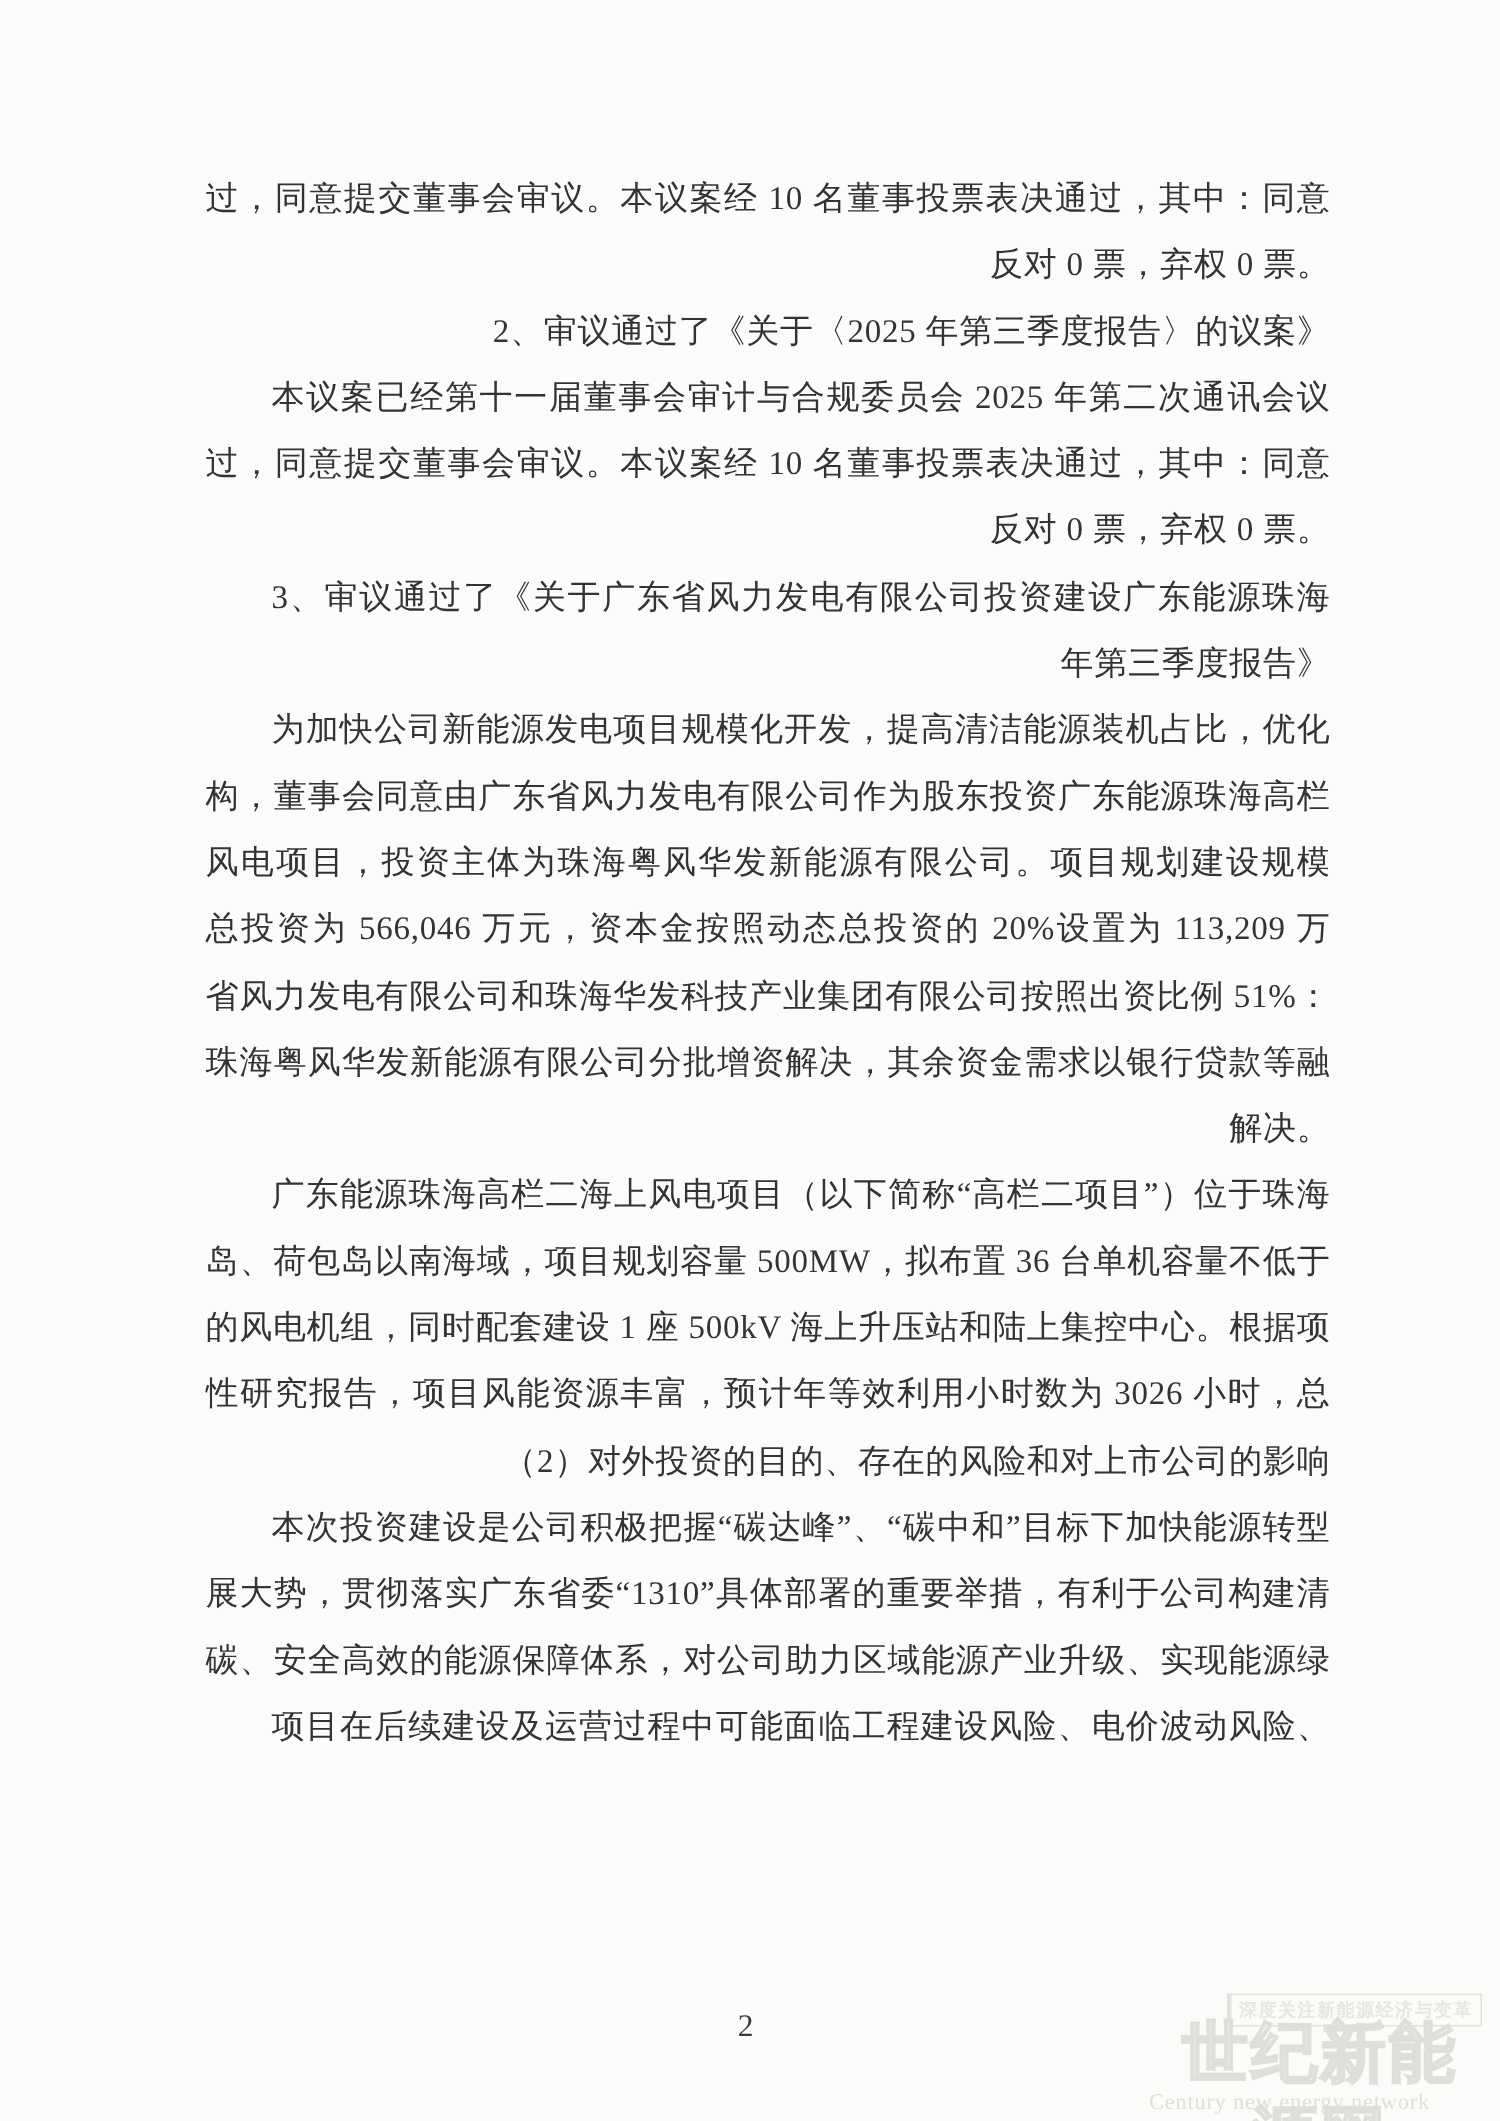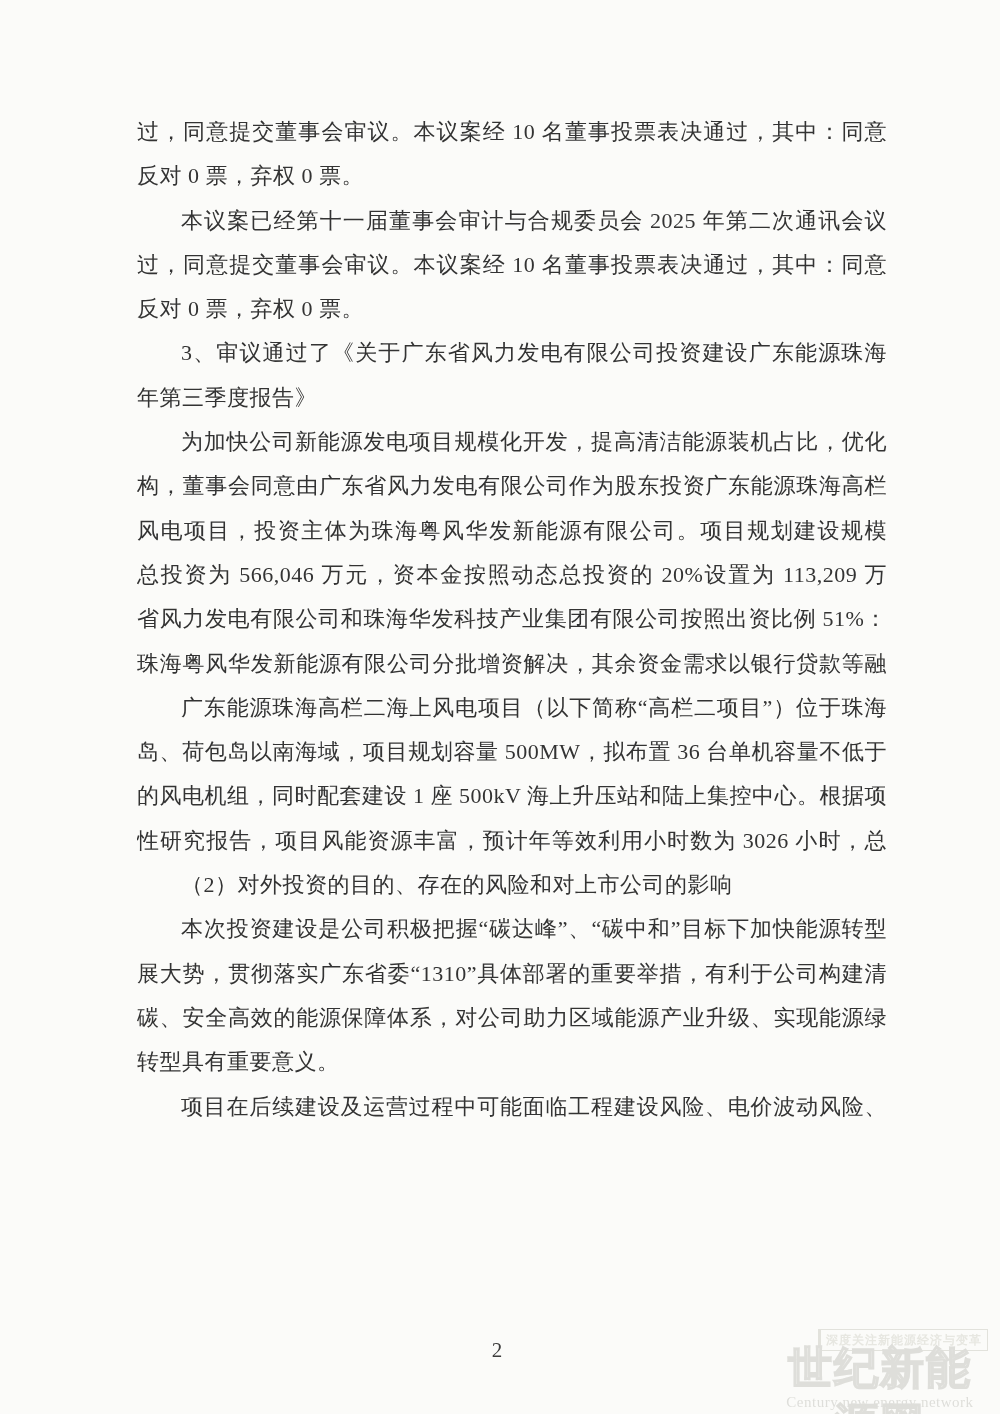--- a/index.html
+++ b/index.html
@@ -27,21 +27,21 @@
     width: 750px;
     color: #333333;
   }
   .line {
     height: 44.3px;
     line-height: 44.3px;
     font-size: 22px;
     letter-spacing: 0.5px;
     white-space: nowrap;
     overflow: visible;
-    text-align: left;
+    text-align: right;
   }
   .line.fill {
     white-space: normal;
     text-align: justify;
     text-align-last: justify;
     overflow: hidden;
     height: 44.3px;
   }
   .line.indent {
     text-indent: 2em;
@@ -84,55 +84,55 @@
     letter-spacing: 2px;
     color: #fdfdfb;
     -webkit-text-stroke: 1.5px #dededa;
     text-shadow: 0 0 1px #e3e3dd;
   }
   .wm-en {
     position: absolute;
     left: 766px;
     top: 1394px;
     width: 228px;
-    text-align: center;
     font-size: 15px;
     color: #dededa;
     letter-spacing: 0.5px;
   }
 </style>
 </head>
 <body>
 
 <div class="page">
 
   <div class="textblock">
 
   <div class="line fill">过，同意提交董事会审议。本议案经 10 名董事投票表决通过，其中：同意 10 票，</div>
       <div class="line">反对 0 票，弃权 0 票。</div>
+      <div class="line indent">2、审议通过了《关于〈2025 年第三季度报告〉的议案》</div>
       <div class="line indent fill">本议案已经第十一届董事会审计与合规委员会 2025 年第二次通讯会议审议通</div>
       <div class="line fill">过，同意提交董事会审议。本议案经 10 名董事投票表决通过，其中：同意 10 票，</div>
       <div class="line">反对 0 票，弃权 0 票。</div>
       <div class="line indent fill">3、审议通过了《关于广东省风力发电有限公司投资建设广东能源珠海高栏二海</div>
       <div class="line">年第三季度报告》</div>
       <div class="line indent fill">为加快公司新能源发电项目规模化开发，提高清洁能源装机占比，优化电源结</div>
       <div class="line fill">构，董事会同意由广东省风力发电有限公司作为股东投资广东能源珠海高栏二海上</div>
       <div class="line fill">风电项目，投资主体为珠海粤风华发新能源有限公司。项目规划建设规模 500MW，</div>
       <div class="line fill">总投资为 566,046 万元，资本金按照动态总投资的 20%设置为 113,209 万元，由广东</div>
       <div class="line fill">省风力发电有限公司和珠海华发科技产业集团有限公司按照出资比例 51%：49%向</div>
       <div class="line fill">珠海粤风华发新能源有限公司分批增资解决，其余资金需求以银行贷款等融资方式</div>
+      <div class="line">解决。</div>
       <div class="line indent fill">广东能源珠海高栏二海上风电项目（以下简称“高栏二项目”）位于珠海市高栏</div>
       <div class="line fill">岛、荷包岛以南海域，项目规划容量 500MW，拟布置 36 台单机容量不低于 14MW</div>
       <div class="line fill">的风电机组，同时配套建设 1 座 500kV 海上升压站和陆上集控中心。根据项目可行</div>
       <div class="line fill">性研究报告，项目风能资源丰富，预计年等效利用小时数为 3026 小时，总体投资经</div>
       <div class="line indent">（2）对外投资的目的、存在的风险和对上市公司的影响</div>
       <div class="line indent fill">本次投资建设是公司积极把握“碳达峰”、“碳中和”目标下加快能源转型的发</div>
       <div class="line fill">展大势，贯彻落实广东省委“1310”具体部署的重要举措，有利于公司构建清洁低</div>
       <div class="line fill">碳、安全高效的能源保障体系，对公司助力区域能源产业升级、实现能源绿色低碳</div>
-      <div class="line">转型具有重要意义。</div>
       <div class="line indent fill">项目在后续建设及运营过程中可能面临工程建设风险、电价波动风险、运营安</div>
     </div>
 
   <div class="pagenum">2</div>
 
   <div class="wm-tagline">深度关注新能源经济与变革</div>
 
   <div class="wm-title">世纪新能源网</div>
 
   <div class="wm-en">Century new energy network</div>

